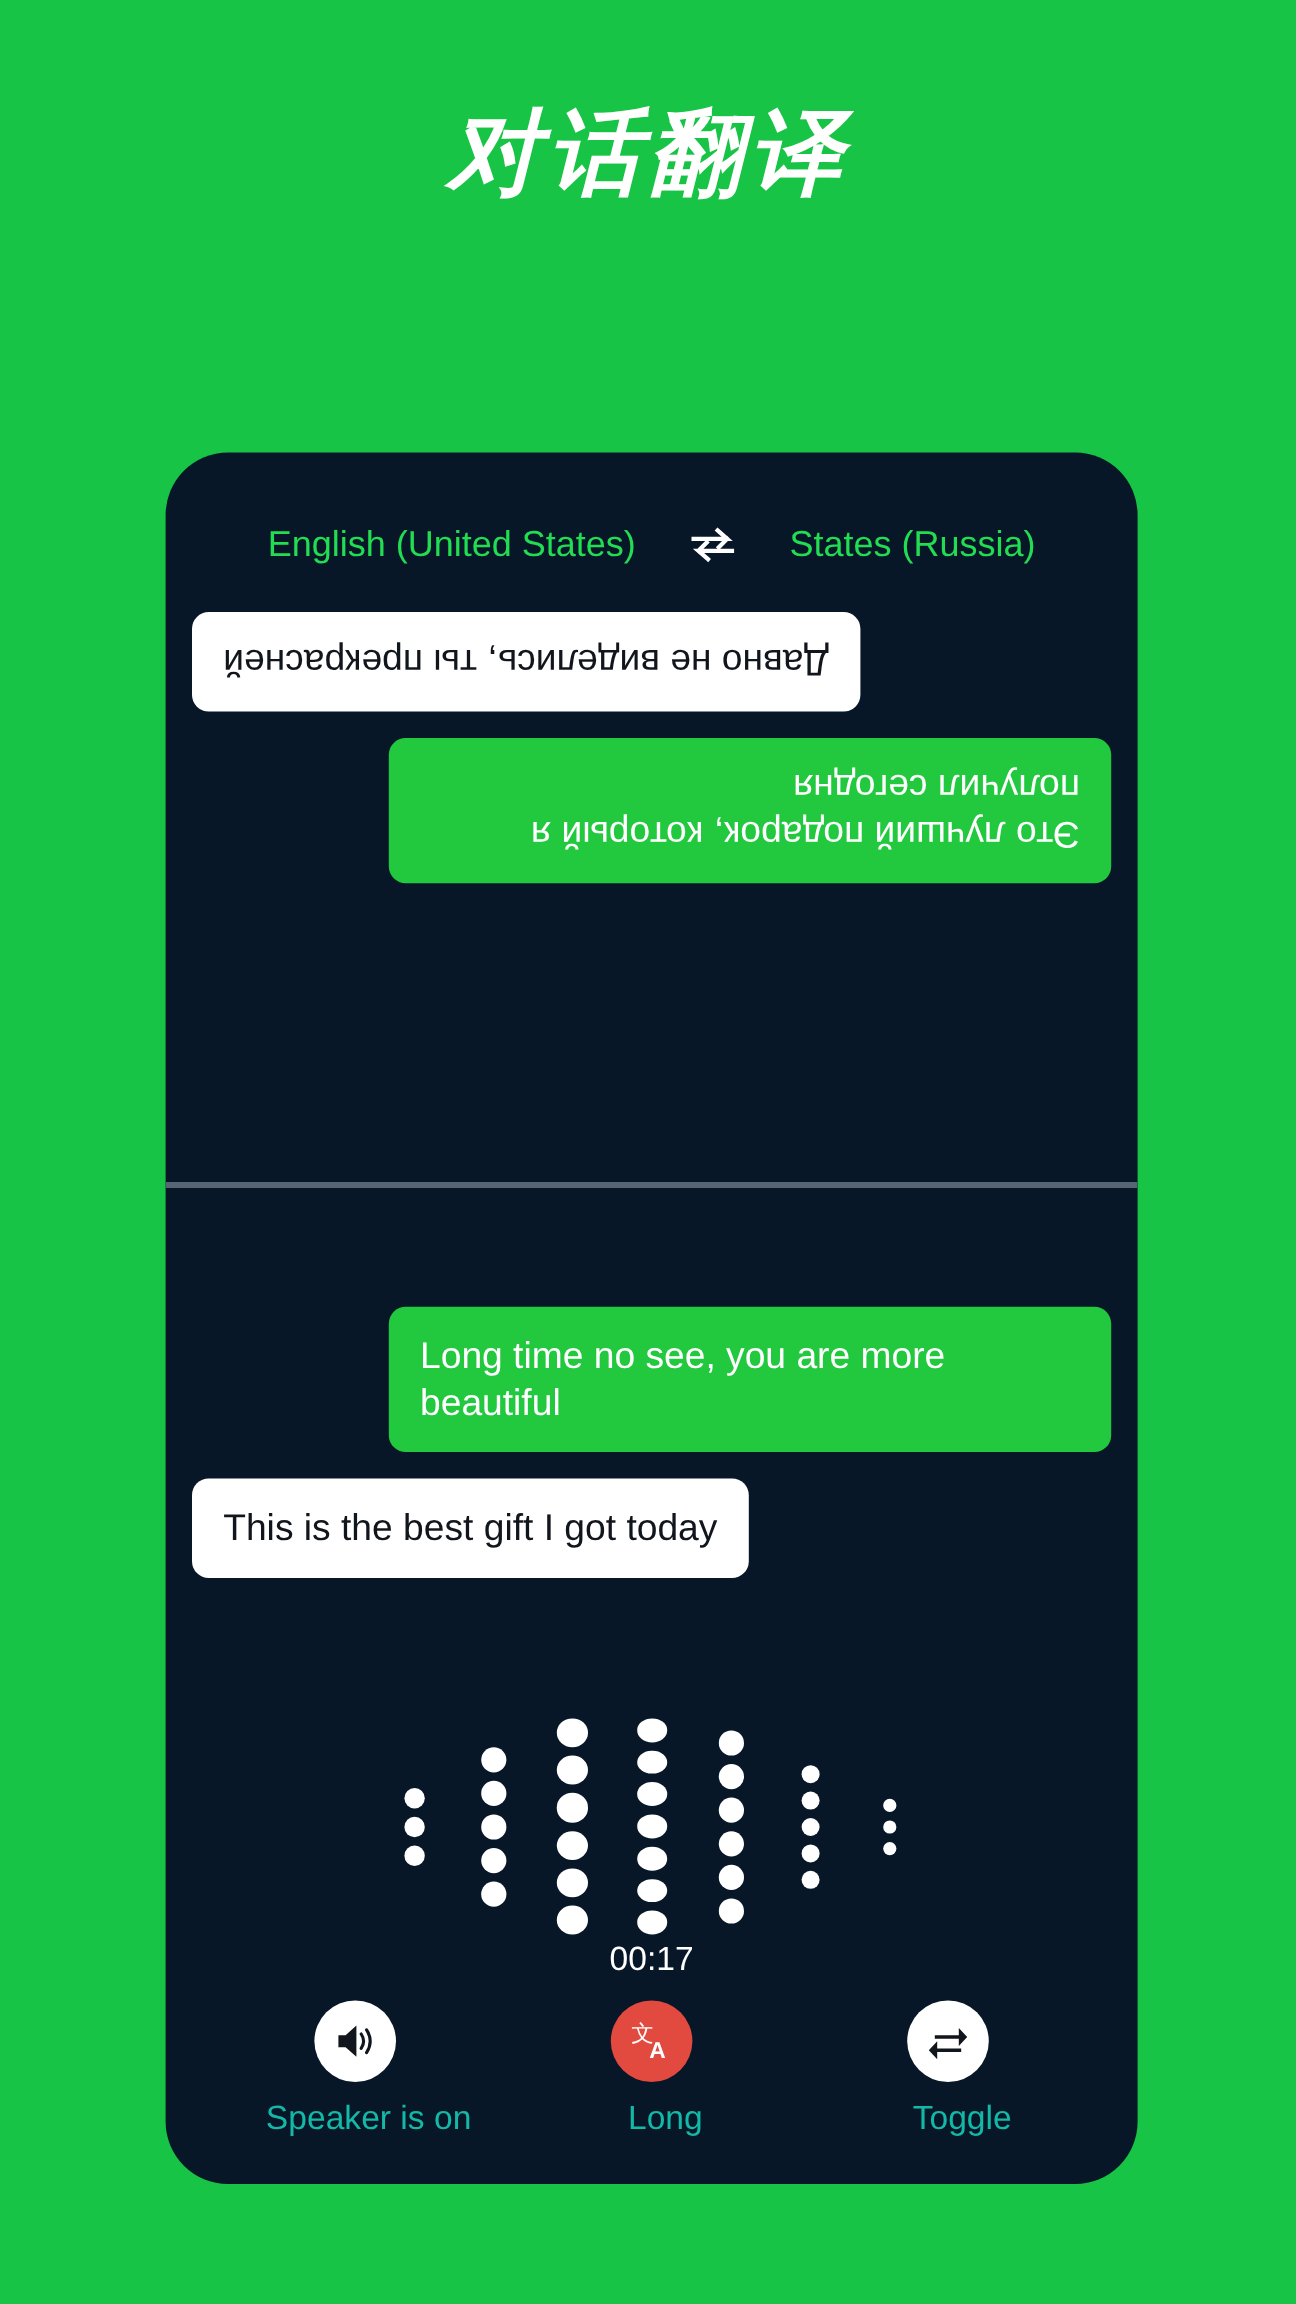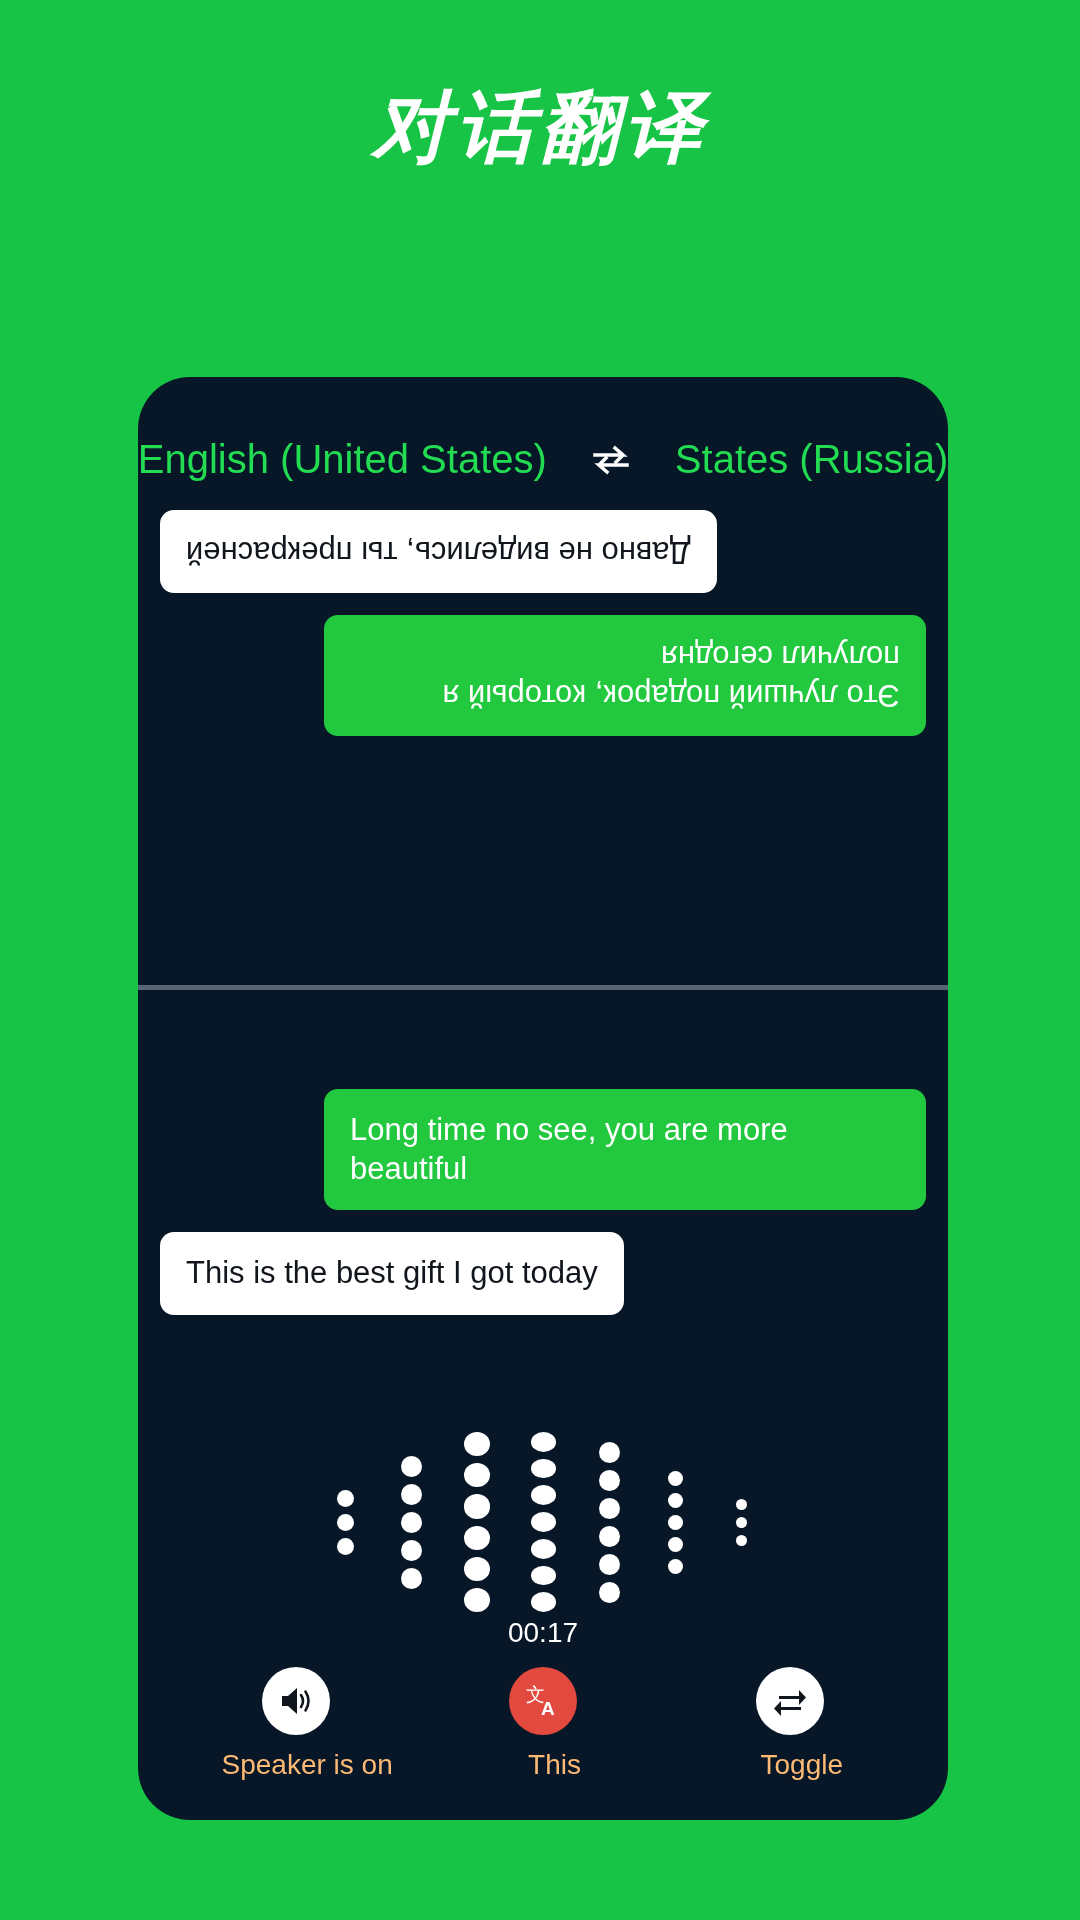--- a/index.html
+++ b/index.html
@@ -42,21 +42,21 @@
   #lang-bar {
     position:absolute;
     top:60px; left:0; width:810px;
     display:flex;
     align-items:center;
     justify-content:center;
     gap:44px;
   }
   .lang-chip {
     color:#22DC52;
-    font-size:40px;
+    font-size:30px;
     white-space:nowrap;
   }
   #swap-icon { display:flex; align-items:center; }
   #swap-icon svg { display:block; }
 
   
   #upper-pane {
     position:absolute;
     top:95px; left:0; width:810px; height:515px;
     display:flex;
@@ -141,21 +141,21 @@
     padding:0 34px;
   }
   .ctrl { display:flex; flex-direction:column; align-items:center; gap:14px; width:200px; }
   .ctrl-circle {
     width:68px; height:68px;
     border-radius:50%;
     display:flex; align-items:center; justify-content:center;
   }
   .ctrl-circle.light { background:#ffffff; }
   .ctrl-circle.red   { background:#E2493F; }
-  .ctrl-label { color:#fdba74; font-size:28px; white-space:nowrap;margin-left:23px; }
+  .ctrl-label { color:#14b8a6; font-size:28px; white-space:nowrap;margin-left:23px; }
   .ctrl-circle svg { display:block; }
 </style>
 </head>
 <body>
 
 <div id="stage">
 
   <div id="page-title">对话翻译</div>
 
   <div id="phone">
@@ -259,21 +259,21 @@
         <div class="ctrl-label">Speaker is on</div>
       </div>
 
       <div class="ctrl">
         <div class="ctrl-circle red">
           <svg width="38" height="36" viewBox="0 0 38 36">
             <text x="2" y="18" font-family="'DejaVu Sans', sans-serif" font-size="19" fill="#ffffff">文</text>
             <text x="17" y="32" font-family="'Liberation Sans', sans-serif" font-size="19" font-weight="bold" fill="#ffffff">A</text>
           </svg>
         </div>
-        <div class="ctrl-label">This</div>
+        <div class="ctrl-label">Long</div>
       </div>
 
       <div class="ctrl">
         <div class="ctrl-circle light">
           <svg width="36" height="32" viewBox="0 0 36 32">
             <path d="M7 11 H27 V5 L34 12.5 L27 20 V14 H7 Z" fill="#11161c"></path>
             <path d="M29 22 H9 V16 L2 23.5 L9 31 V25 H29 Z" fill="#11161c"></path>
           </svg>
         </div>
         <div class="ctrl-label">Toggle</div>

